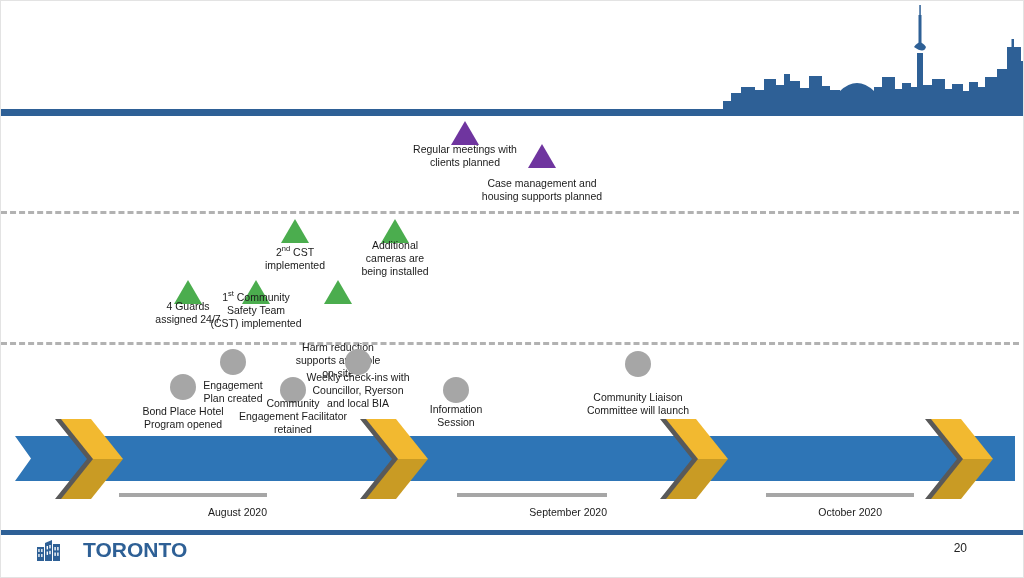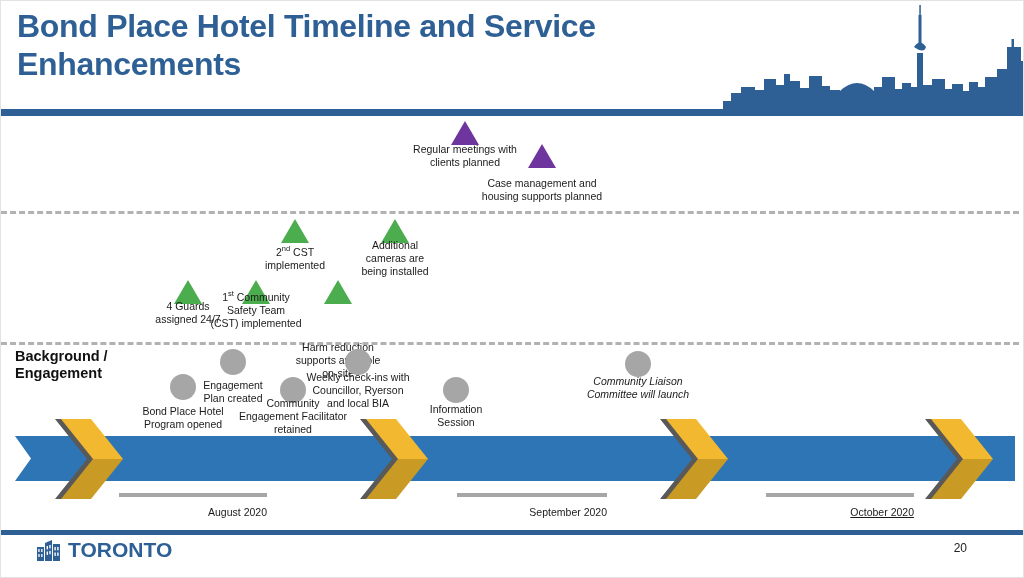--- a/index.html
+++ b/index.html
@@ -90,36 +90,35 @@
   }
 
   
   .monthtick{position:absolute;height:4px;background:#A6A6A6;}
   .monthlbl{
     position:absolute;text-align:right;font-size:10.5px;color:#1a1a1a;
   }
 
   
   #footrule{position:absolute;left:0;right:0;top:529px;height:5px;background:#2E6096;}
-  #logo{position:absolute;left:36px;top:536px;height:26px;display:flex;align-items:center;gap:5px;}
+  #logo{position:absolute;left:36px;top:536px;height:26px;display:flex;align-items:center;gap:20px;}
   #logo .word{
     font-family:"Liberation Sans",sans-serif;
     font-weight:bold;font-size:21px;letter-spacing:0px;color:#2E6096;
   }
   #pagenum{
     position:absolute;right:56px;top:540px;
     font-size:12px;color:#222;
   }
 </style>
 </head>
 <body>
 
 <div id="slide">
 
-  <div id="title">Bond Place Hotel Timeline and Service Enhancements</div>
 
   <svg id="skyline" viewBox="0 0 300 108" preserveAspectRatio="none">
     <g fill="#2E6096">
       <rect x="0" y="100" width="300" height="8"></rect>
 
       <rect x="8" y="92" width="10" height="12"></rect>
       <rect x="18" y="86" width="14" height="18"></rect>
       <rect x="32" y="89" width="9" height="15"></rect>
       <rect x="41" y="78" width="12" height="26"></rect>
       <rect x="53" y="84" width="8" height="20"></rect>
@@ -158,21 +157,20 @@
       <rect x="324" y="66" width="10" height="38"></rect>
       <rect x="334" y="58" width="12" height="46"></rect>
       <rect x="346" y="72" width="10" height="32"></rect>
     </g>
   </svg>
 
   <div class="headrule" id="headrule"></div>
 
   <div class="dashsep" id="dash1"></div>
   <div class="dashsep" id="dash2"></div>
-  <div class="rowlabel" id="lab-background">Background / Engagement</div>
 
   <div id="layer-future">
       <div class="marker" style="left: 464px; top: 120px; width: 0px;">
         <div class="tri purple" style="border-bottom-color: rgb(111, 53, 159);"></div>
         <div class="mlabel" style="top: 22px; width: 130px;">Regular meetings with<br>clients planned</div>
       </div>
       <div class="marker" style="left: 541px; top: 143px; width: 0px;">
         <div class="tri purple" style="border-bottom-color: rgb(111, 53, 159);"></div>
         <div class="mlabel" style="top: 33px; width: 140px;">Case management and<br>housing supports planned</div>
       </div>
@@ -203,21 +201,21 @@
       <div class="marker" style="left: 232px; top: 348px; width: 0px;">
         <div class="circ" style="background: rgb(166, 166, 166);"></div>
         <div class="mlabel" style="top: 30px; width: 110px;">Engagement<br>Plan created</div>
       </div>
       <div class="marker" style="left: 357px; top: 348px; width: 0px;">
         <div class="circ" style="background: rgb(166, 166, 166);"></div>
         <div class="mlabel" style="top: 22px; width: 130px;">Weekly check-ins with<br>Councillor, Ryerson<br>and local BIA</div>
       </div>
       <div class="marker" style="left: 637px; top: 350px; width: 0px;">
         <div class="circ" style="background: rgb(166, 166, 166);"></div>
-        <div class="mlabel" style="top: 24px; width: 140px; font-style: italic;">Community Liaison<br>Committee will launch</div>
+        <div class="mlabel" style="top: 40px; width: 140px;">Community Liaison<br>Committee will launch</div>
       </div>
       <div class="marker" style="left: 182px; top: 373px; width: 0px;">
         <div class="circ" style="background: rgb(166, 166, 166);"></div>
         <div class="mlabel" style="top: 31px; width: 120px;">Bond Place Hotel<br>Program opened</div>
       </div>
       <div class="marker" style="left: 292px; top: 376px; width: 0px;">
         <div class="circ" style="background: rgb(166, 166, 166);"></div>
         <div class="mlabel" style="top: 20px; width: 150px;">Community<br>Engagement Facilitator<br>retained</div>
       </div>
       <div class="marker" style="left: 455px; top: 376px; width: 0px;">
@@ -248,21 +246,21 @@
         <div class="gold-top" style="background: rgb(242, 185, 48);"></div>
         <div class="gold-bot" style="background: rgb(201, 155, 36);"></div>
       </div>
     </div>
   <div id="layer-months">
       <div class="monthtick" style="left: 118px; top: 492px; width: 148px;"></div>
       <div class="monthlbl" style="left: 118px; width: 148px; top: 505px;">August 2020</div>
       <div class="monthtick" style="left: 456px; top: 492px; width: 150px;"></div>
       <div class="monthlbl" style="left: 456px; width: 150px; top: 505px;">September 2020</div>
       <div class="monthtick" style="left: 765px; top: 492px; width: 148px;"></div>
-      <div class="monthlbl" style="left: 765px; width: 148px; top: 505px; text-decoration: underline;">October 2020</div>
+      <div class="monthlbl" style="left: 733px; width: 148px; top: 505px;">October 2020</div>
     </div>
 
   <div id="footrule"></div>
   <div id="logo">
     <svg width="26" height="22" viewBox="0 0 26 22">
       <g fill="#2E6096">
         <rect x="0" y="8" width="7" height="14"></rect>
         <rect x="1.3" y="10" width="1.3" height="3" fill="#fff"></rect>
         <rect x="4.2" y="10" width="1.3" height="3" fill="#fff"></rect>
         <rect x="1.3" y="15" width="1.3" height="3" fill="#fff"></rect>

